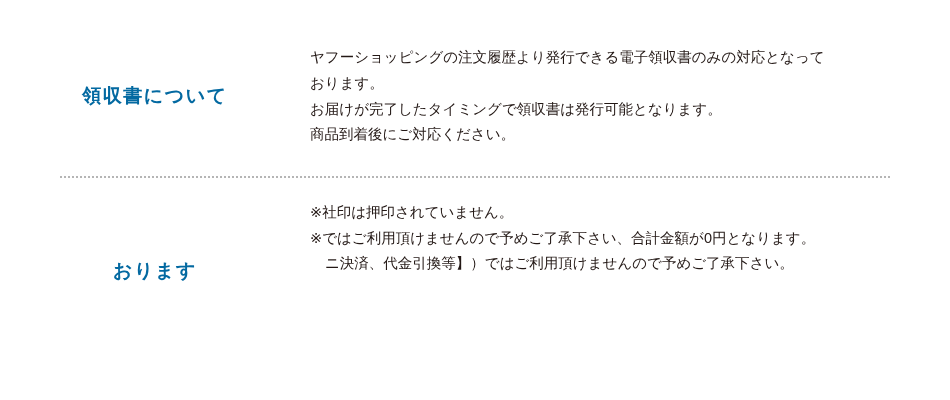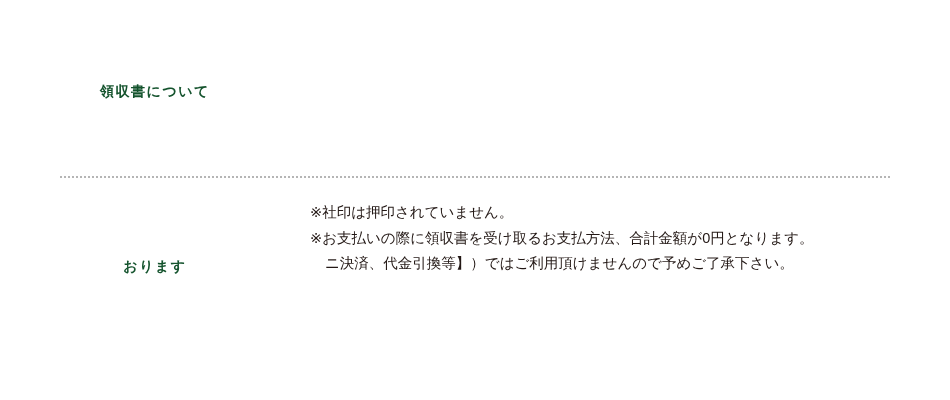--- a/index.html
+++ b/index.html
@@ -22,24 +22,24 @@
   }
   .section {
     display: flex;
     align-items: flex-start;
     box-sizing: border-box;
   }
   .section-label {
     width: 310px;
     flex: 0 0 310px;
     text-align: center;
-    font-size: 14px;
+    font-size: 19px;
     font-weight: bold;
     letter-spacing: 1.5px;
-    color: #14532d;
+    color: #0369a1;
     box-sizing: border-box;
   }
   .section-body {
     flex: 1 1 auto;
     font-size: 14.5px;
     line-height: 1.78;
     color: #231815;
     box-sizing: border-box;
     padding-right: 60px;
   }
@@ -84,26 +84,32 @@
     padding-top: 58px;
   }
 </style>
 </head>
 <body>
 
 <div class="page">
 
   <div class="section" id="section-receipt">
     <div class="section-label">領収書について</div>
+    <div class="section-body">
+      <div class="line">ヤフーショッピングの注文履歴より発行できる電子領収書のみの対応となって</div>
+      <div class="line">おります。</div>
+      <div class="line">お届けが完了したタイミングで領収書は発行可能となります。</div>
+      <div class="line">商品到着後にご対応ください。</div>
+    </div>
   </div>
 
   <div class="divider"></div>
 
   <div class="section" id="section-notes">
     <div class="section-label">おります</div>
     <div class="section-body">
       <div class="line">※社印は押印されていません。</div>
-      <div class="line">※お支払いの際に領収書を受け取るお支払方法、合計金額が0円となります。</div>
+      <div class="line">※ではご利用頂けませんので予めご了承下さい、合計金額が0円となります。</div>
       <div class="line indent">ニ決済、代金引換等】）ではご利用頂けませんので予めご了承下さい。</div>
     </div>
   </div>
 
 </div>
 
 </body></html>

